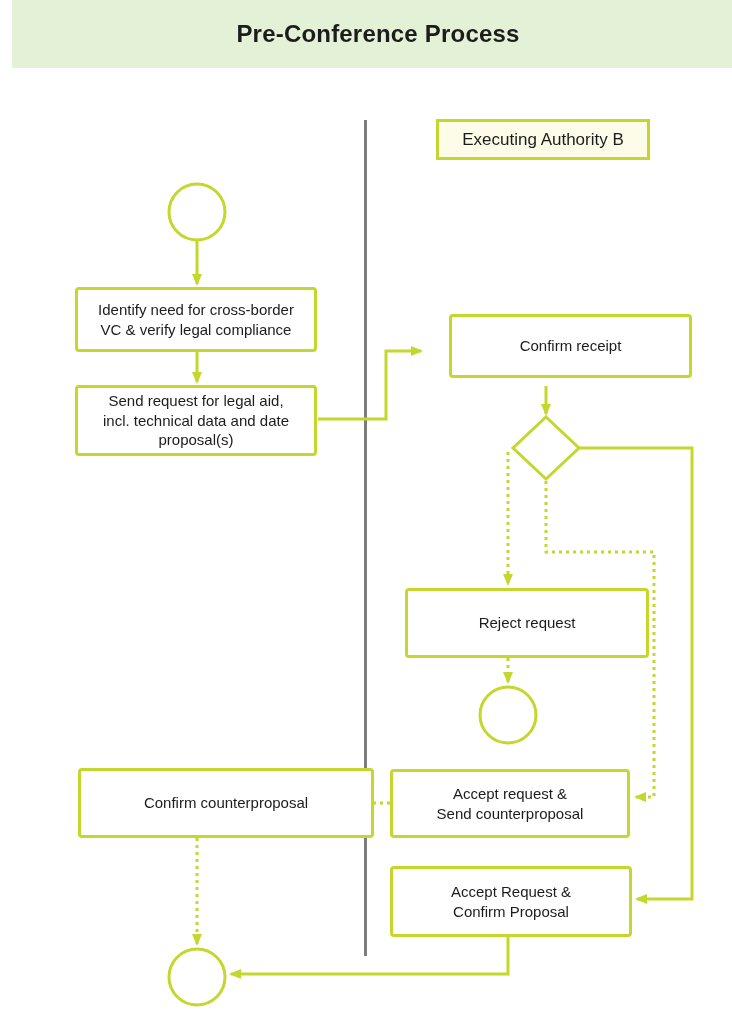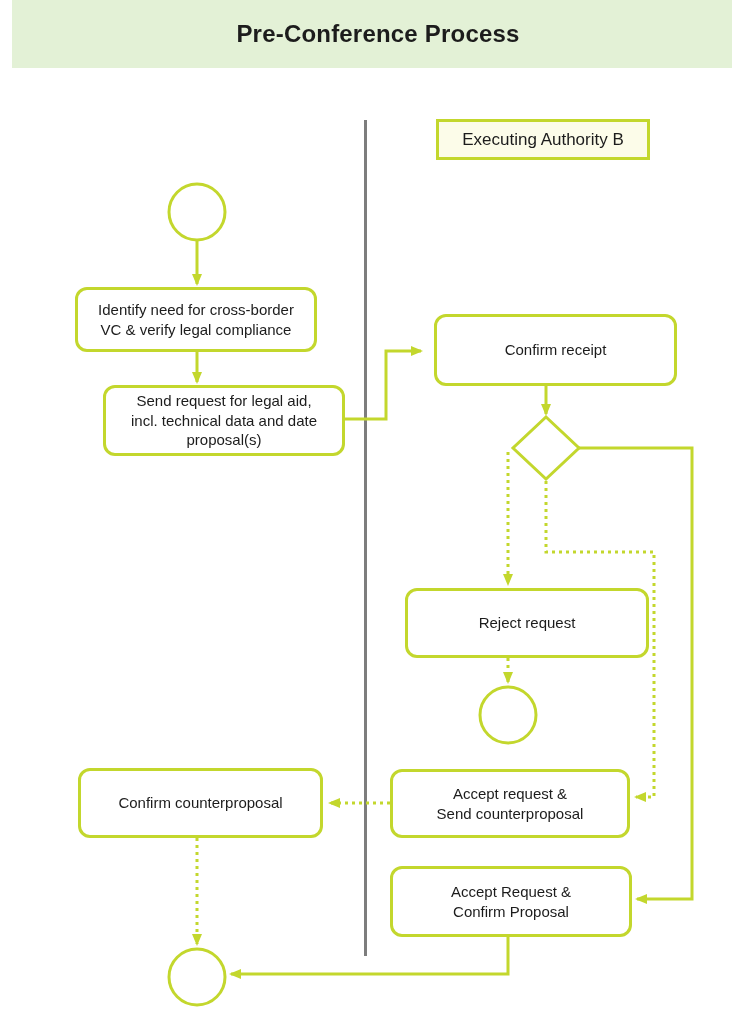--- a/index.html
+++ b/index.html
@@ -46,21 +46,21 @@
     background: var(--header_fill);
     display: flex;
     align-items: center;
     justify-content: center;
     font-size: 17px;
     color: var(--ink);
   }
   .node {
     position: absolute;
     border: 3px solid var(--accent);
-    border-radius: 12px;
+    border-radius: 4px;
     background: #ffffff;
     display: flex;
     align-items: center;
     justify-content: center;
     text-align: center;
     font-size: 15px;
     line-height: 1.32;
     color: var(--ink);
     white-space: pre-line;
     padding: 2px 8px;
@@ -113,25 +113,25 @@
     <circle class="shape" cx="197" cy="212" r="28"></circle>
     <polygon class="shape" points="546,417 579,448 546,479 513,448"></polygon>
     <circle class="shape" cx="508" cy="715" r="28"></circle>
     <circle class="shape" cx="197" cy="977" r="28"></circle>
   </svg>
 
   <div class="lane-header" style="left:436px; top:119px; width:214px; height:41px;text-align:right;">Executing Authority B</div>
 
   <div class="node" style="left:75px; top:287px; width:242px; height:65px;">Identify need for cross-border
 VC &amp; verify legal compliance</div>
-  <div class="node" style="left:75px; top:385px; width:242px; height:71px;margin-left:28px;">Send request for legal aid,
+  <div class="node" style="left:75px; top:385px; width:242px; height:71px;">Send request for legal aid,
 incl. technical data and date
 proposal(s)</div>
-  <div class="node" style="left:78px; top:768px; width:245px; height:70px;">Confirm counterproposal</div>
+  <div class="node" style="left:78px; top:768px; width:296px; height:70px;">Confirm counterproposal</div>
 
-  <div class="node" style="left:434px; top:314px; width:243px; height:72px;">Confirm receipt</div>
+  <div class="node" style="left:449px; top:314px; width:243px; height:64px;">Confirm receipt</div>
   <div class="node" style="left:405px; top:588px; width:244px; height:70px;">Reject request</div>
   <div class="node" style="left:390px; top:769px; width:240px; height:69px;">Accept request &amp;
 Send counterproposal</div>
   <div class="node" style="left:390px; top:866px; width:242px; height:71px;">Accept Request &amp;
 Confirm Proposal</div>
 
 </div>
 
 </body></html>

